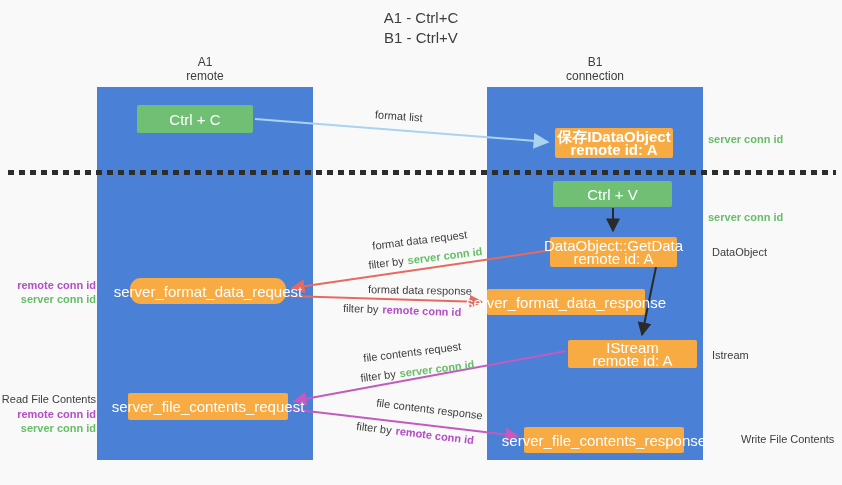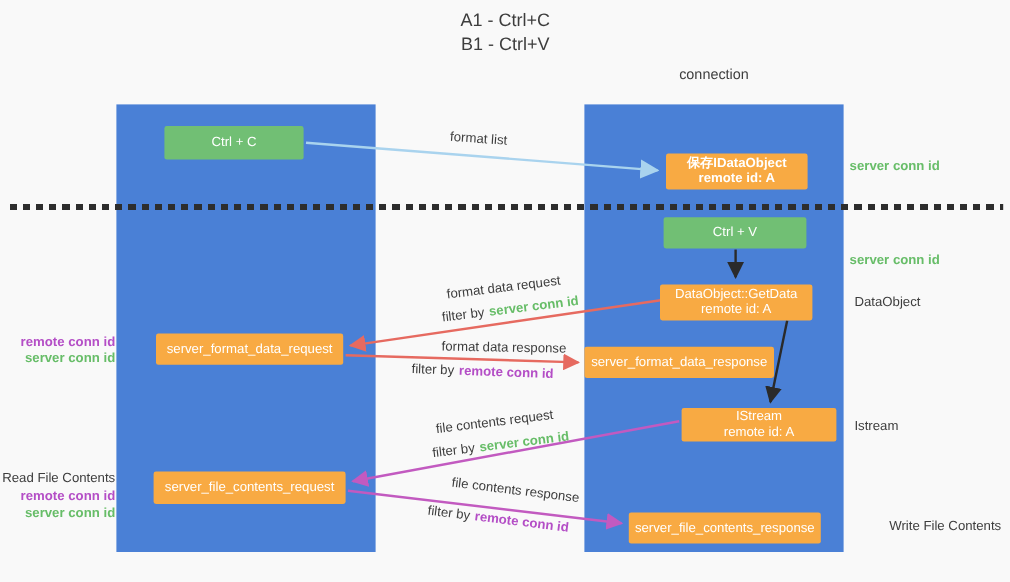--- a/index.html
+++ b/index.html
@@ -26,21 +26,21 @@
   .st-blue    { stroke:var(--arrow-blue,#a9d3ee); stroke-width:2; }
   .st-red     { stroke:var(--arrow-red,#e66a60); stroke-width:2; }
   .st-magenta { stroke:var(--arrow-magenta,#c25ac0); stroke-width:2; }
   .st-black   { stroke:var(--arrow-black,#2a2a2a); stroke-width:2; }
   .fill-blue    { fill:var(--arrow-blue,#a9d3ee); }
   .fill-red     { fill:var(--arrow-red,#e66a60); }
   .fill-magenta { fill:var(--arrow-magenta,#c25ac0); }
   .fill-black   { fill:var(--arrow-black,#2a2a2a); }
 
   .box { position:absolute; display:flex; flex-direction:column; align-items:center; justify-content:center;
-         color:#fff; font-size:11px; line-height:13px; text-align:left; z-index:4;
+         color:#fff; font-size:15px; line-height:13px; text-align:left; z-index:4;
          border-radius:2px; white-space:nowrap; }
   .box.green  { background:var(--box-green,#71bf74); }
   .box.orange { background:var(--box-orange,#f8aa43); }
 
   .lbl { position:absolute; font-size:11px; color:var(--text-dark,#3d3d3d); white-space:nowrap; z-index:5; }
   .lbl.green  { color:var(--label-green,#67bd68); font-weight:bold; }
   .mid { transform-origin:center center; }
   .mid .fb { margin-right:4px; }
   .mid .green  { color:var(--label-green,#67bd68); font-weight:bold; }
   .mid .purple { color:var(--label-purple,#b44ec6); font-weight:bold; }
@@ -55,21 +55,26 @@
 </head>
 <body>
 
 <div id="stage">
 
   <div class="title">
     <div>A1 - Ctrl+C</div>
     <div>B1 - Ctrl+V</div>
   </div>
 
+  <div class="col-header left">
+    <div>A1</div>
+    <div>remote</div>
+  </div>
   <div class="col-header right">
+    <div>B1</div>
     <div>connection</div>
   </div>
 
   <div class="column left"></div>
   <div class="column right"></div>
 
   <div class="divider"></div>
 
   <svg class="arrows" width="842" height="485">
     <defs>
@@ -106,21 +111,21 @@
 
   <div class="box green" style="left:553px; top:181px; width:119px; height:26px;">
     <span>Ctrl + V</span>
   </div>
 
   <div class="box orange" style="left:550px; top:237px; width:127px; height:30px;">
     <span>DataObject::GetData</span>
     <span>remote id: A</span>
   </div>
 
-  <div class="box orange" style="left:130px; top:278px; width:156px; height:26px;">
+  <div class="box orange" style="left:130px; top:278px; width:156px; height:26px;border-radius:11px;">
     <span>server_format_data_request</span>
   </div>
 
   <div class="box orange" style="left:487px; top:289px; width:158px; height:26px;">
     <span>server_format_data_response</span>
   </div>
 
   <div class="box orange" style="left:568px; top:340px; width:129px; height:28px;">
     <span>IStream</span>
     <span>remote id: A</span>

